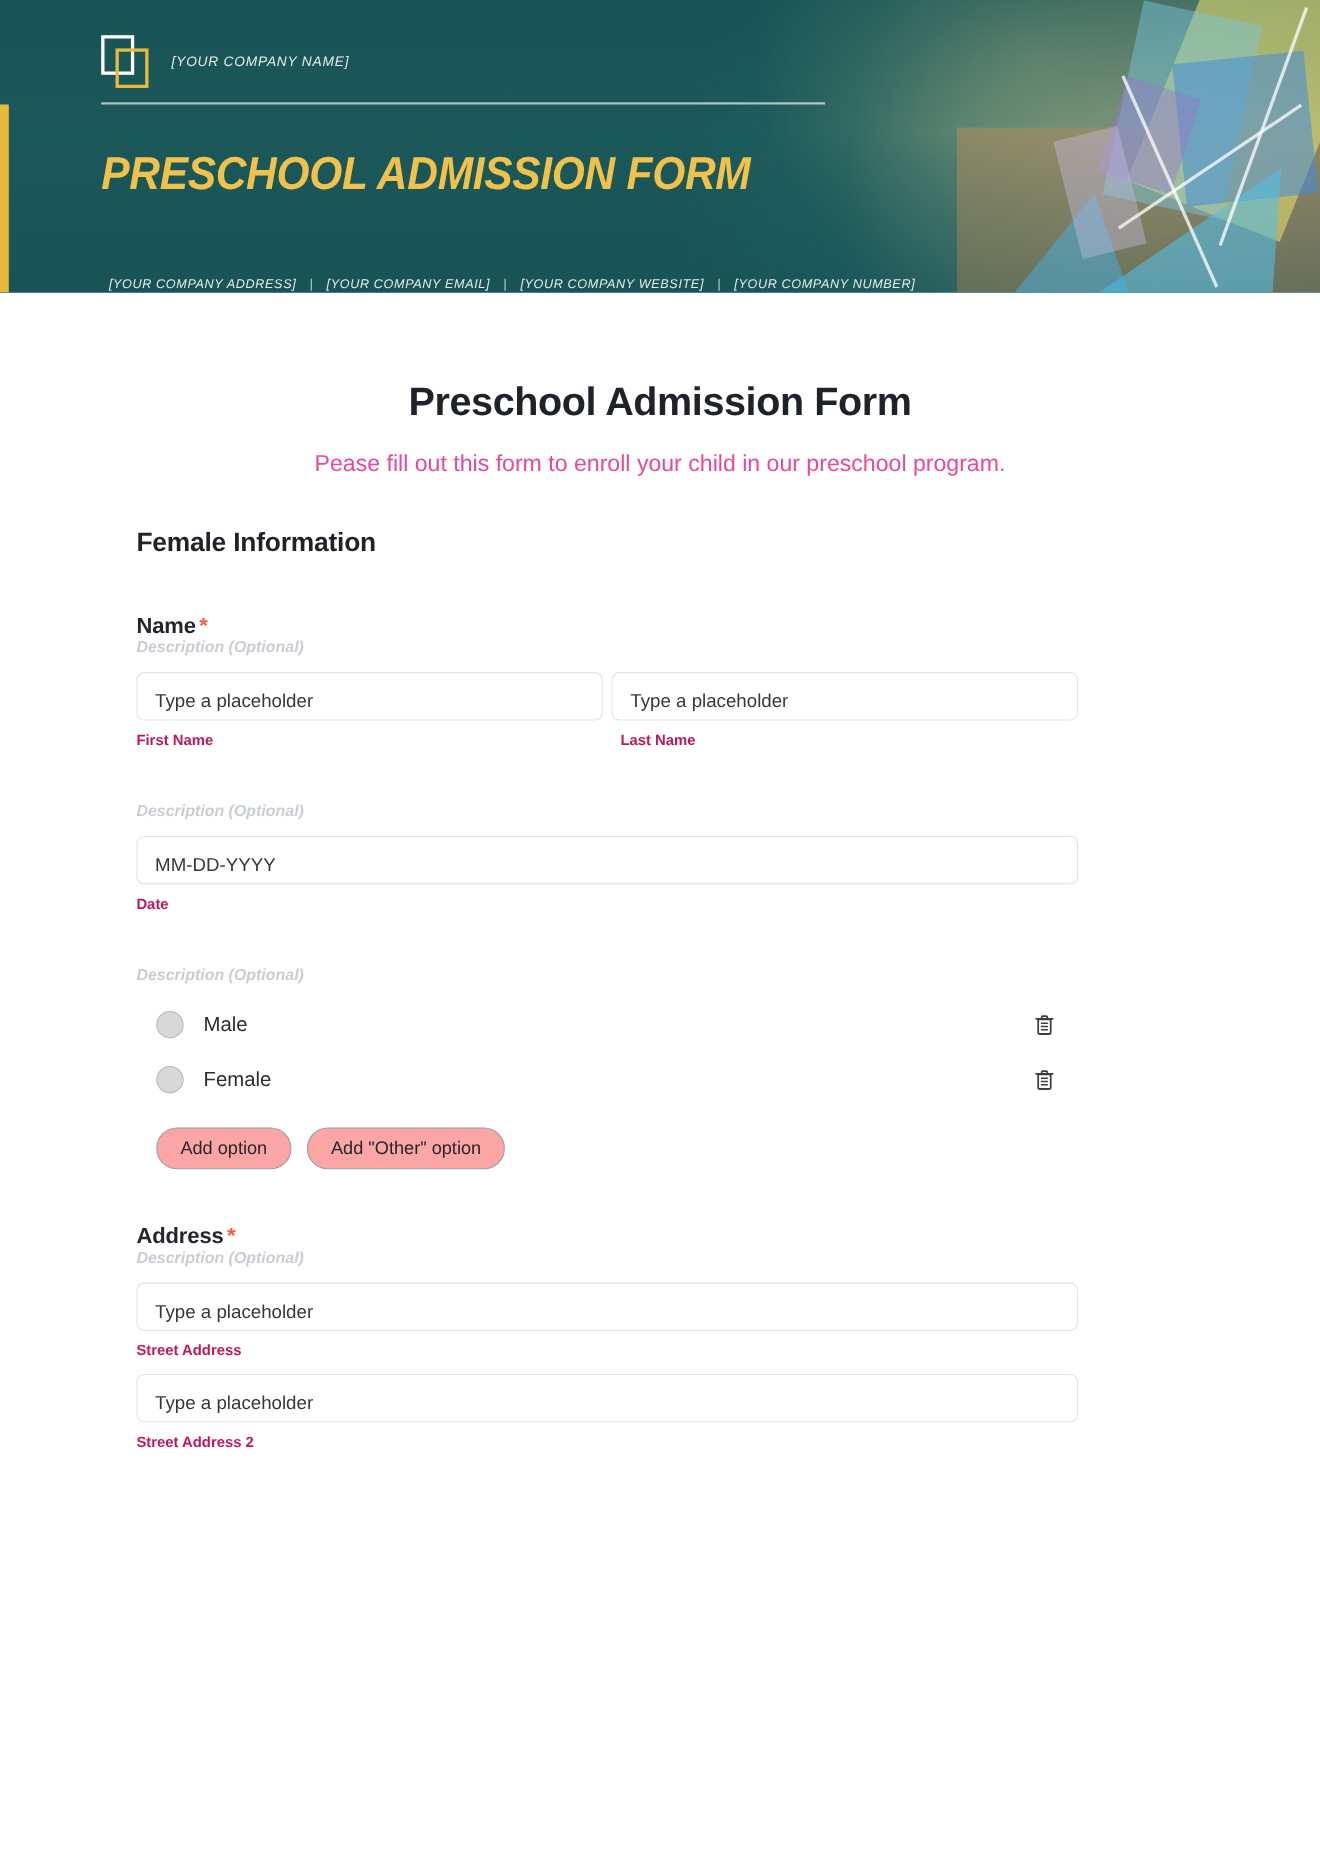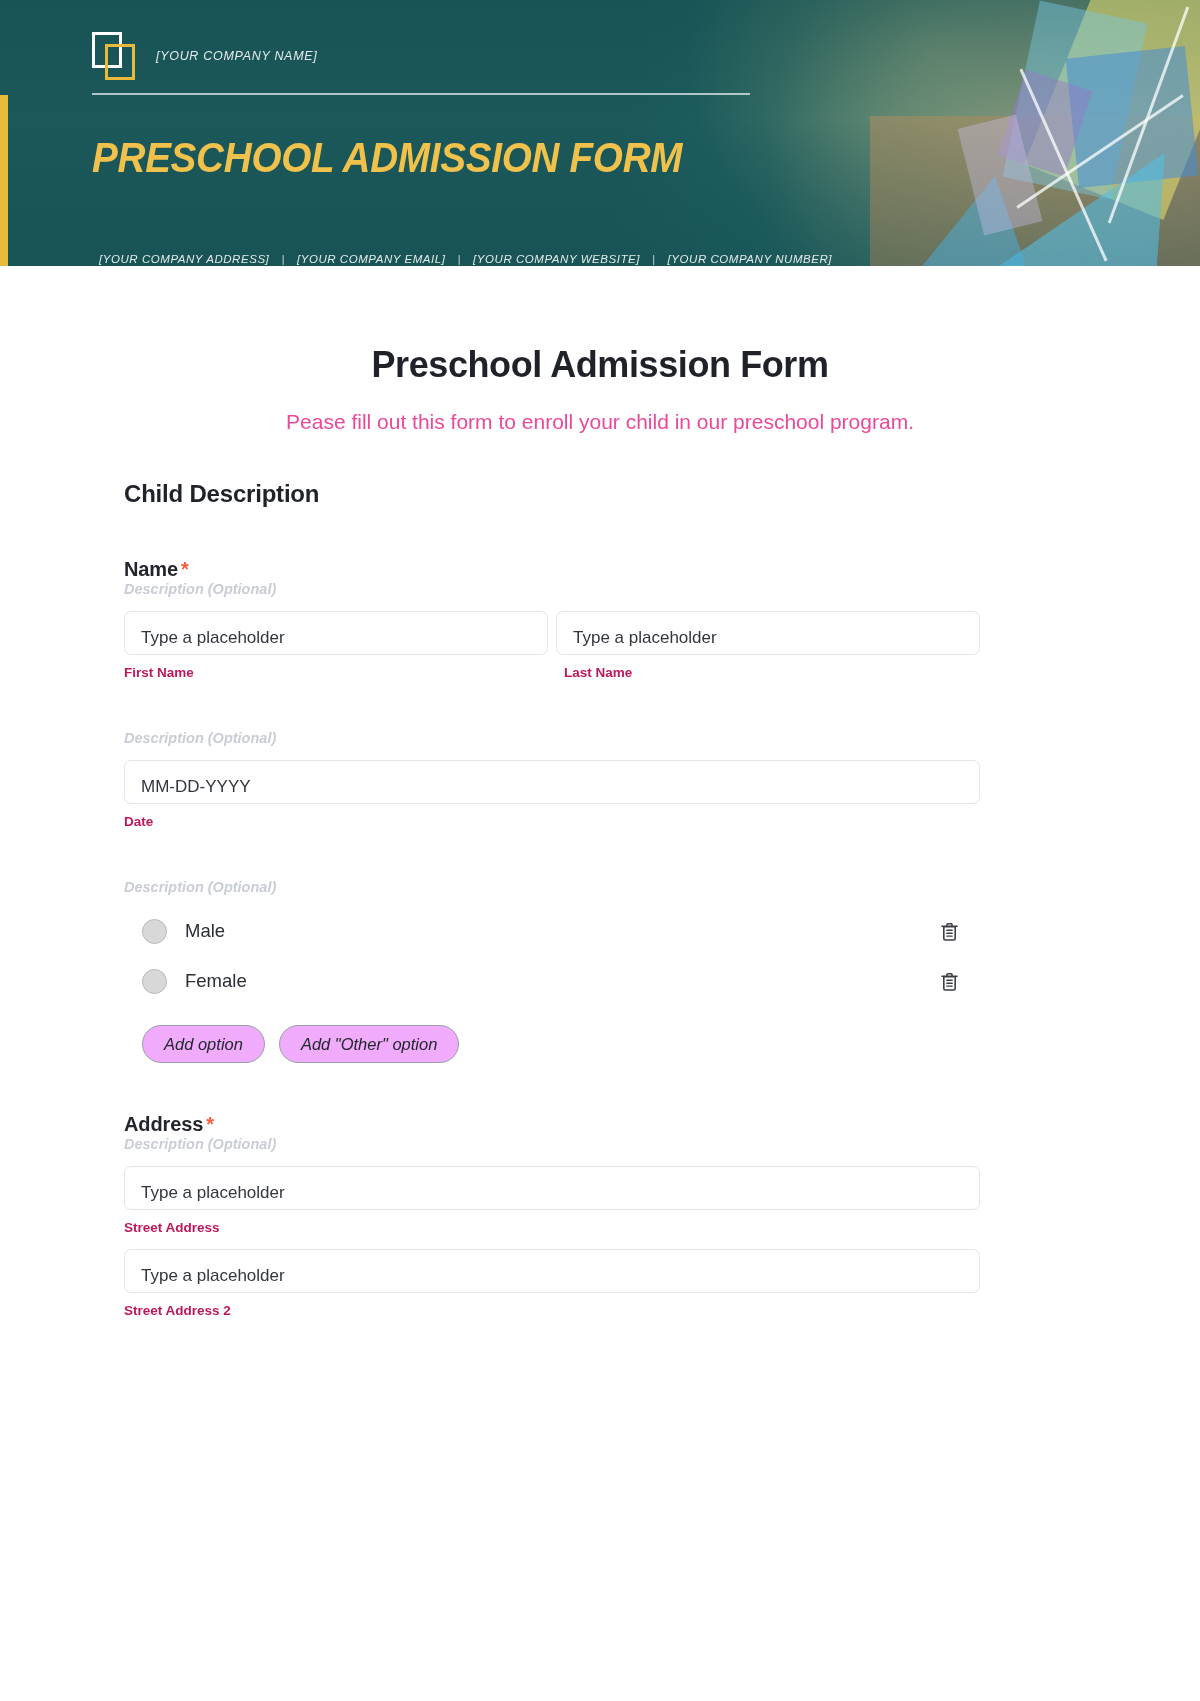--- a/index.html
+++ b/index.html
@@ -284,30 +284,29 @@
 
   .add-btn-row {
     display: flex;
     gap: 14px;
     margin-top: 30px;
     padding-left: 18px;
   }
   .pill-btn {
     border: 1px solid #9aa0a6;
     border-radius: 999px;
-    background: #f0abfc;
+    background: #fca5a5;
     height: 38px;
     padding: 0 21px;
     font-family: "Liberation Sans", sans-serif;
     font-size: 16.5px;
     color: #23272c;
     display: inline-flex;
     align-items: center;
     cursor: pointer;
-    font-style: italic;
   }
 
   .stack-gap { margin-top: 14px; }
 </style>
 </head>
 <body>
 
 <div class="page">
 
   <div class="banner">
@@ -352,21 +351,21 @@
       </div>
 
     </div>
   </div>
 
   <div class="form-area">
 
     <div class="form-title">Preschool Admission Form</div>
     <div class="form-subtitle">Pease fill out this form to enroll your child in our preschool program.</div>
 
-    <div class="section-heading">Child Description</div>
+    <div class="section-heading">Female Information</div>
 
     <div class="field-block">
       <div class="field-label">
         <span>Name</span><span class="req-star">*</span>
       </div>
       <div class="field-desc">Description (Optional)</div>
 
       <div class="input-row">
         <div class="input-col">
           <div class="text-input">

